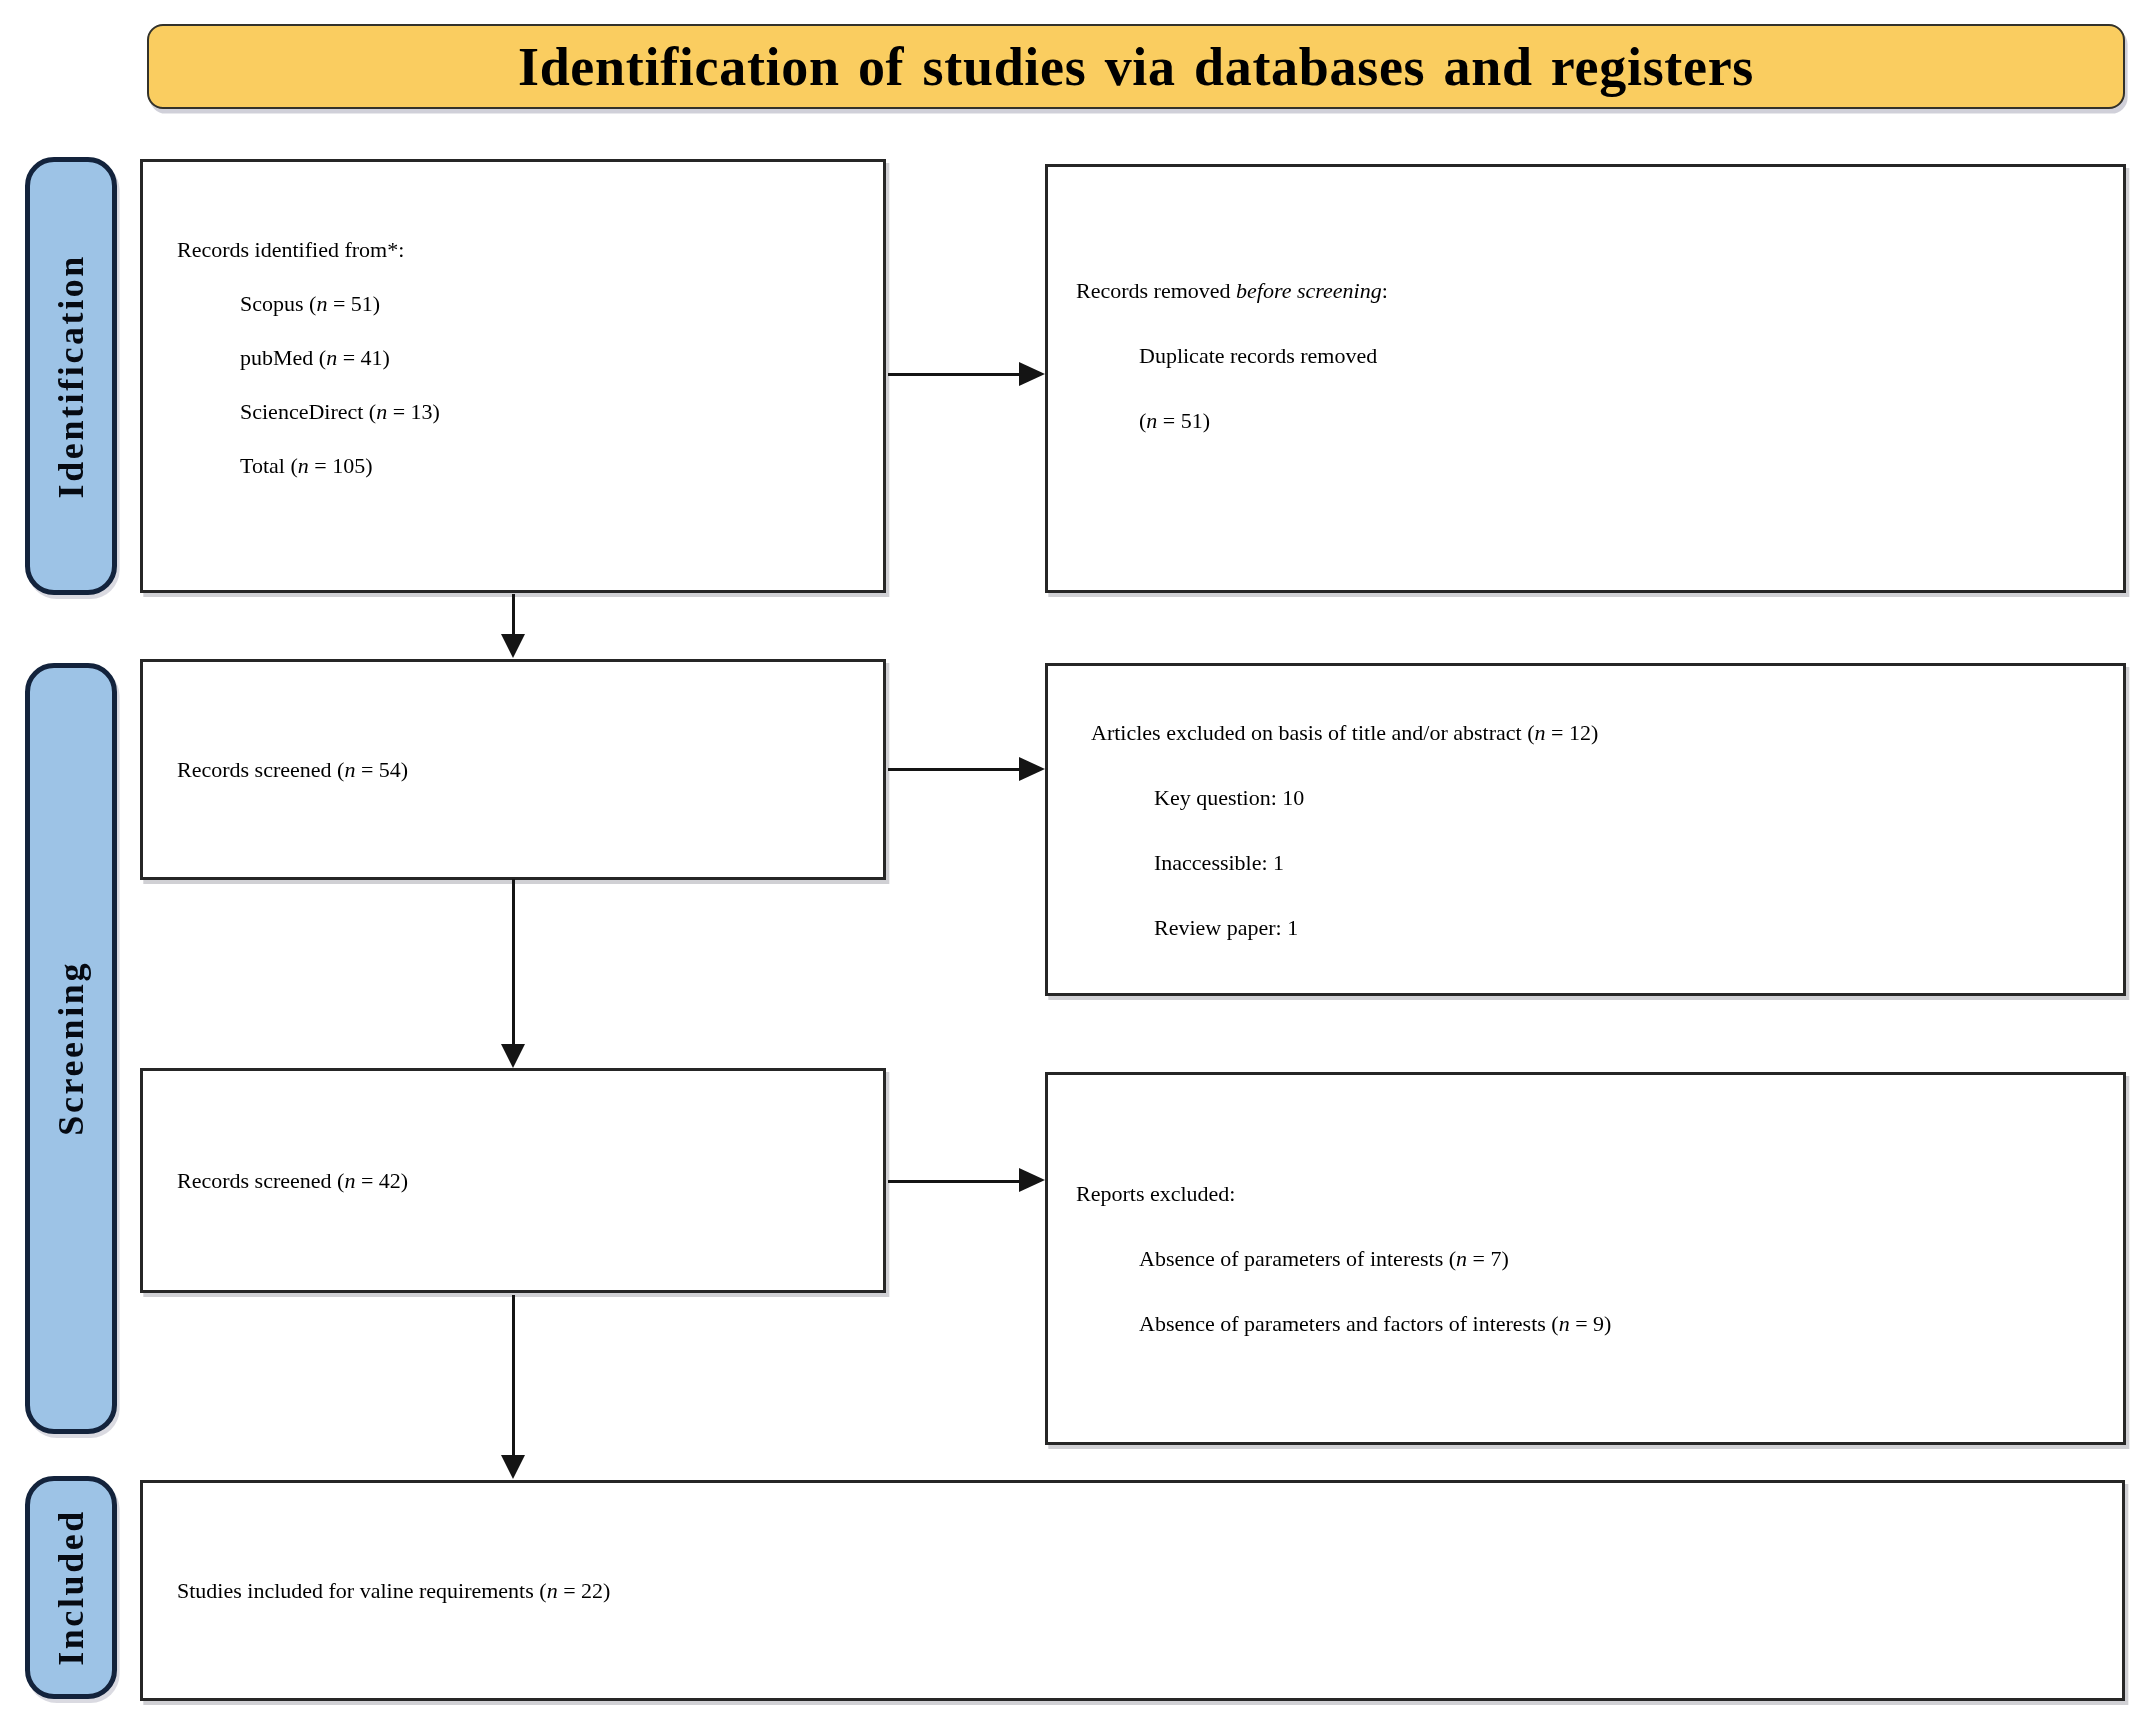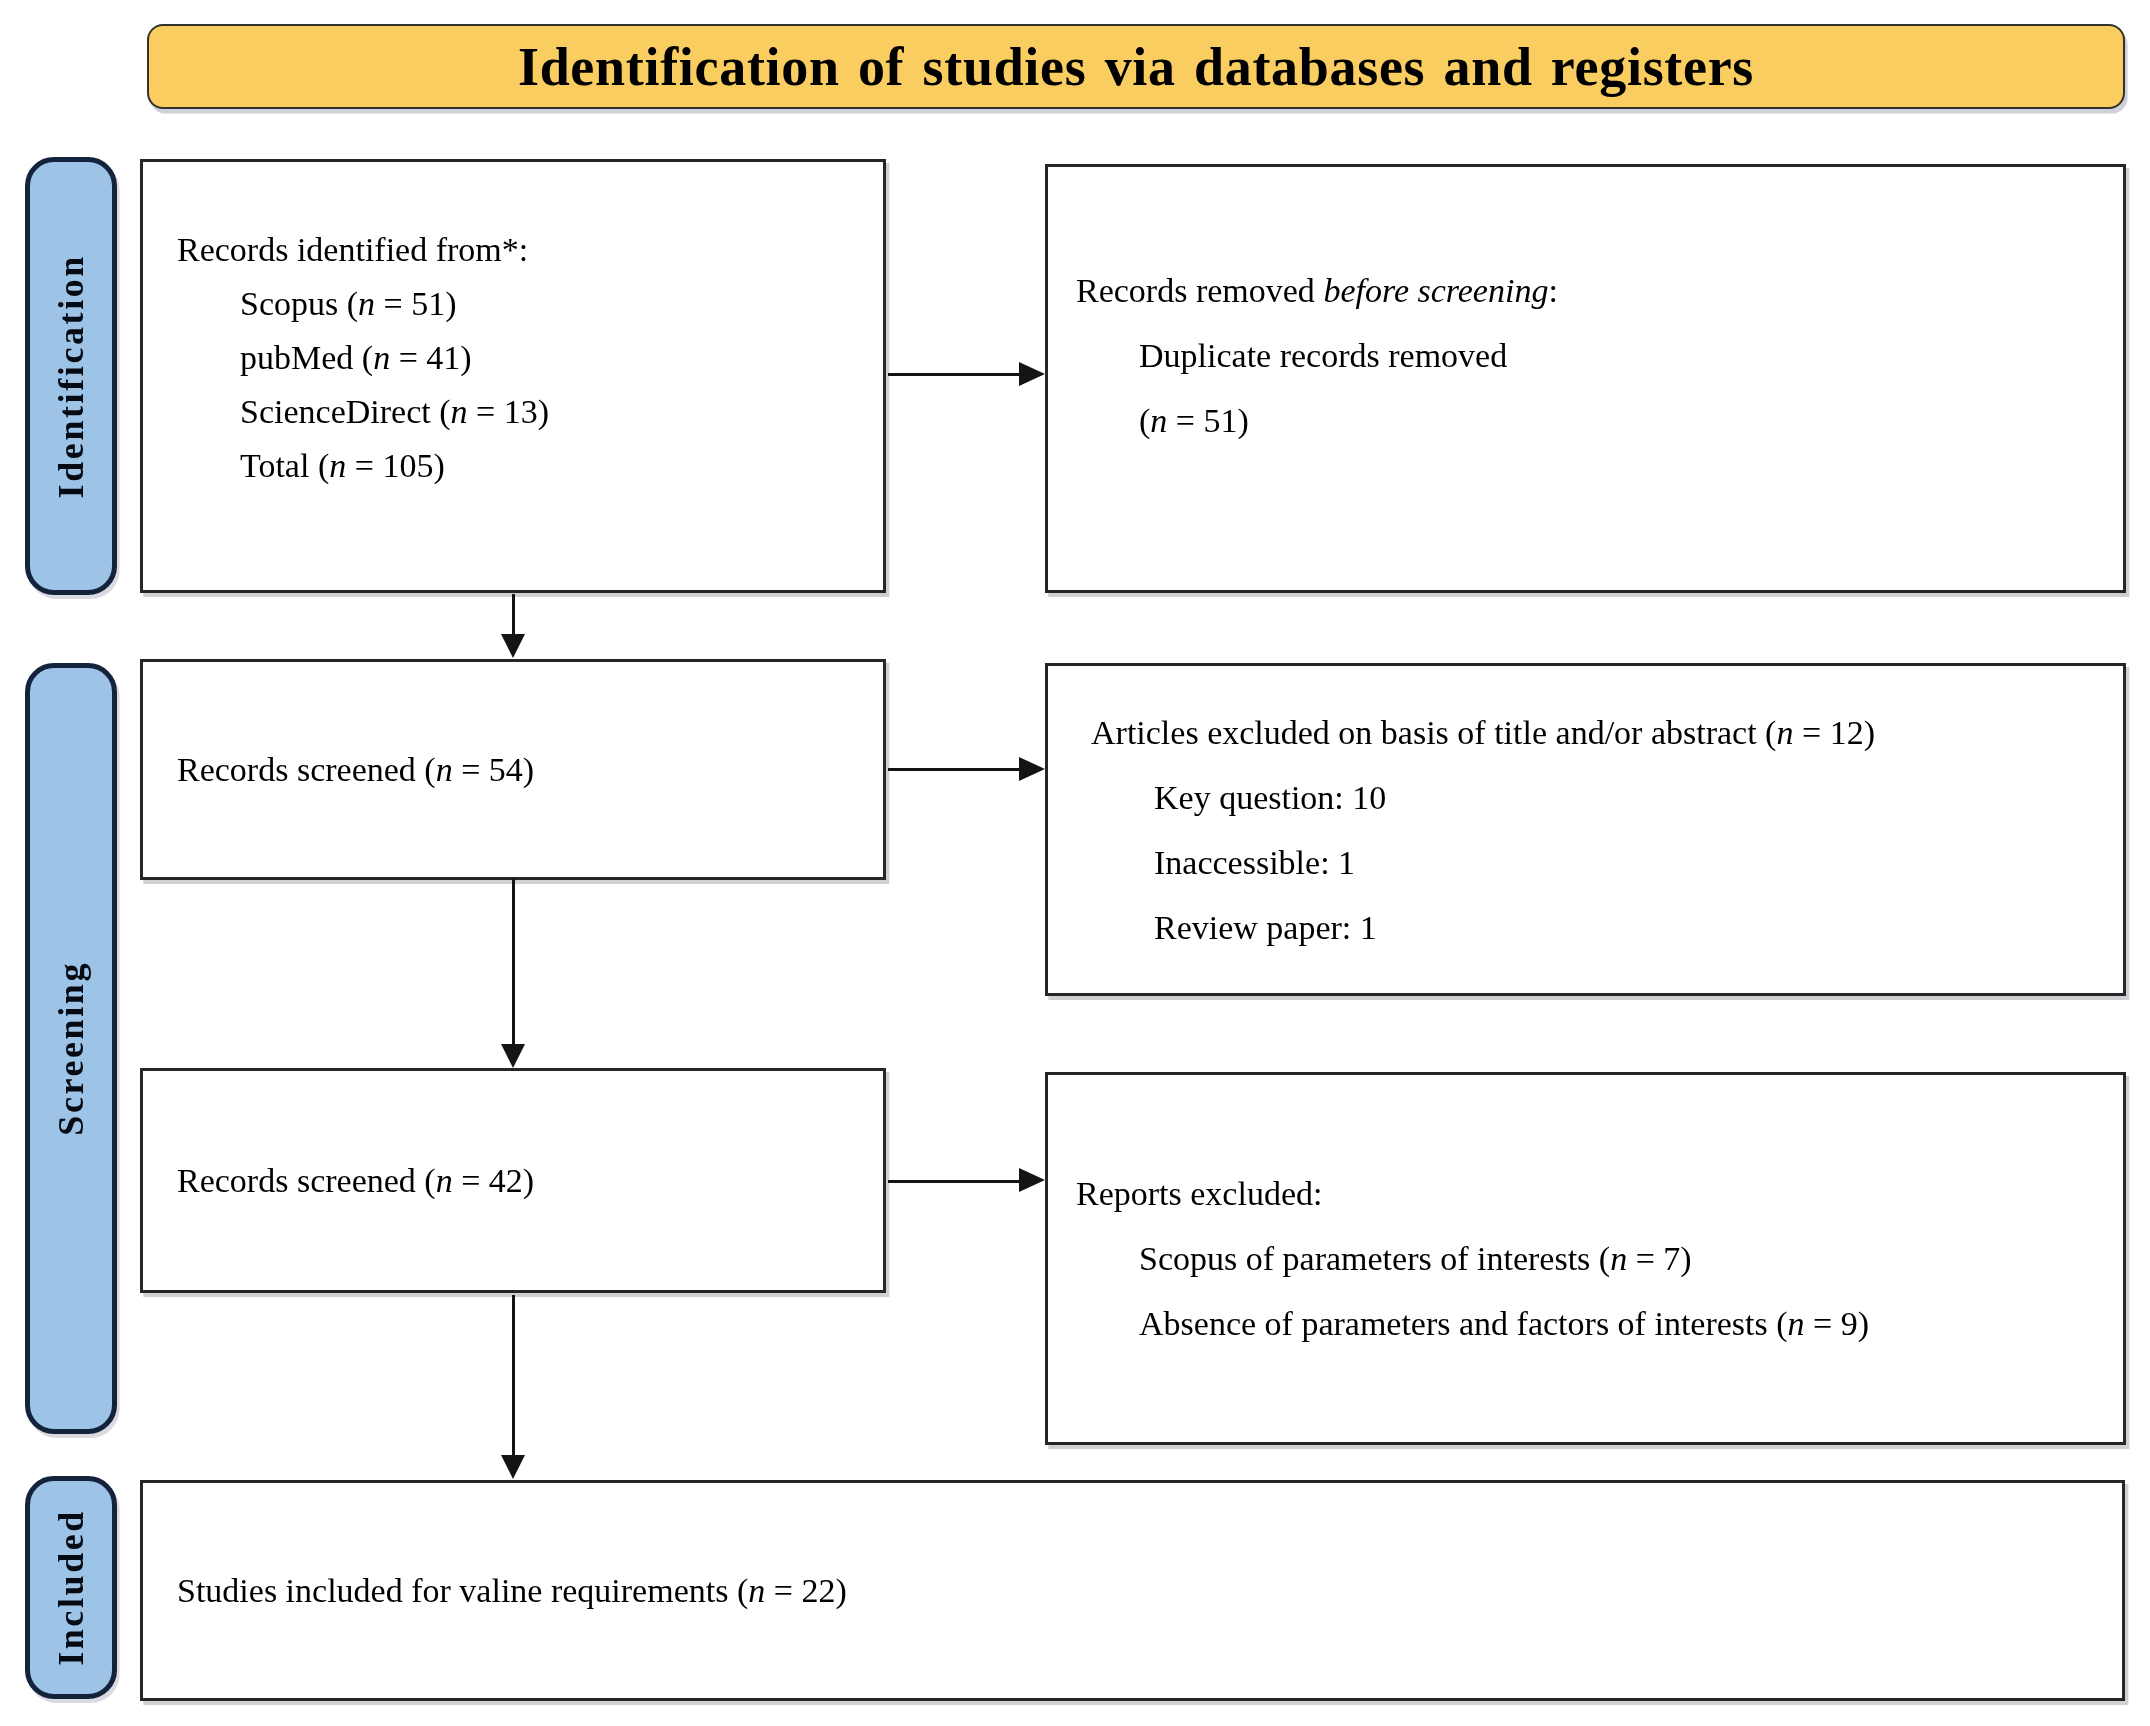--- a/index.html
+++ b/index.html
@@ -49,21 +49,21 @@
   #stage-screening{top:663px;height:771px;}
   #stage-included{top:1476px;height:223px;}
   
   .fbox{
     position:absolute;
     background:#ffffff;
     border:3.3px solid #262626;
     box-shadow:3.3px 4px 0 rgba(150,150,160,.45);
     box-sizing:border-box;
     display:flex;flex-direction:column;justify-content:center;
-    font-size:34px;
+    font-size:22px;
   }
   .fbox .line{white-space:nowrap;}
   .fbox .item{margin-left:63px;}
   .em{font-style:italic;}
   #box-identified{left:140px;top:159px;width:746px;height:434px;justify-content:flex-start;padding:61px 6.6px 0 34px;line-height:54px;}
   #box-removed{left:1045px;top:164px;width:1081px;height:429px;padding-left:28px;line-height:65px;padding-bottom:46px;}
   #box-screened-54{left:140px;top:659px;width:746px;height:221px;padding-left:34px;}
   #box-articles-excluded{left:1045px;top:663px;width:1081px;height:333px;padding-left:43px;line-height:65px;}
   #box-screened-42{left:140px;top:1068px;width:746px;height:225px;padding-left:34px;}
   #box-reports-excluded{left:1045px;top:1072px;width:1081px;height:373px;padding-left:28px;line-height:65px;}
@@ -127,21 +127,21 @@
     <div class="line item"><span>Inaccessible: 1</span><span class="em"></span><span></span></div>
     <div class="line item"><span>Review paper: 1</span><span class="em"></span><span></span></div>
   </div>
 
   <div class="fbox" id="box-screened-42">
     <div class="line"><span>Records screened (</span><span class="em">n</span><span> = 42)</span></div>
   </div>
 
   <div class="fbox" id="box-reports-excluded">
     <div class="line heading"><span>Reports excluded:</span><span class="em"></span><span></span></div>
-    <div class="line item"><span>Scopus of parameters of interests (</span><span class="em">n</span><span> = 7)</span></div>
+    <div class="line item"><span>Absence of parameters of interests (</span><span class="em">n</span><span> = 7)</span></div>
     <div class="line item"><span>Absence of parameters and factors of interests (</span><span class="em">n</span><span> = 9)</span></div>
   </div>
 
   <div class="fbox" id="box-included">
     <div class="line"><span>Studies included for valine requirements (</span><span class="em">n</span><span> = 22)</span></div>
   </div>
 
   <div class="hline" style="left:888px;top:373px;width:133px;"></div>
   <div class="head-right" style="left:1019px;top:362px;"></div>
 

